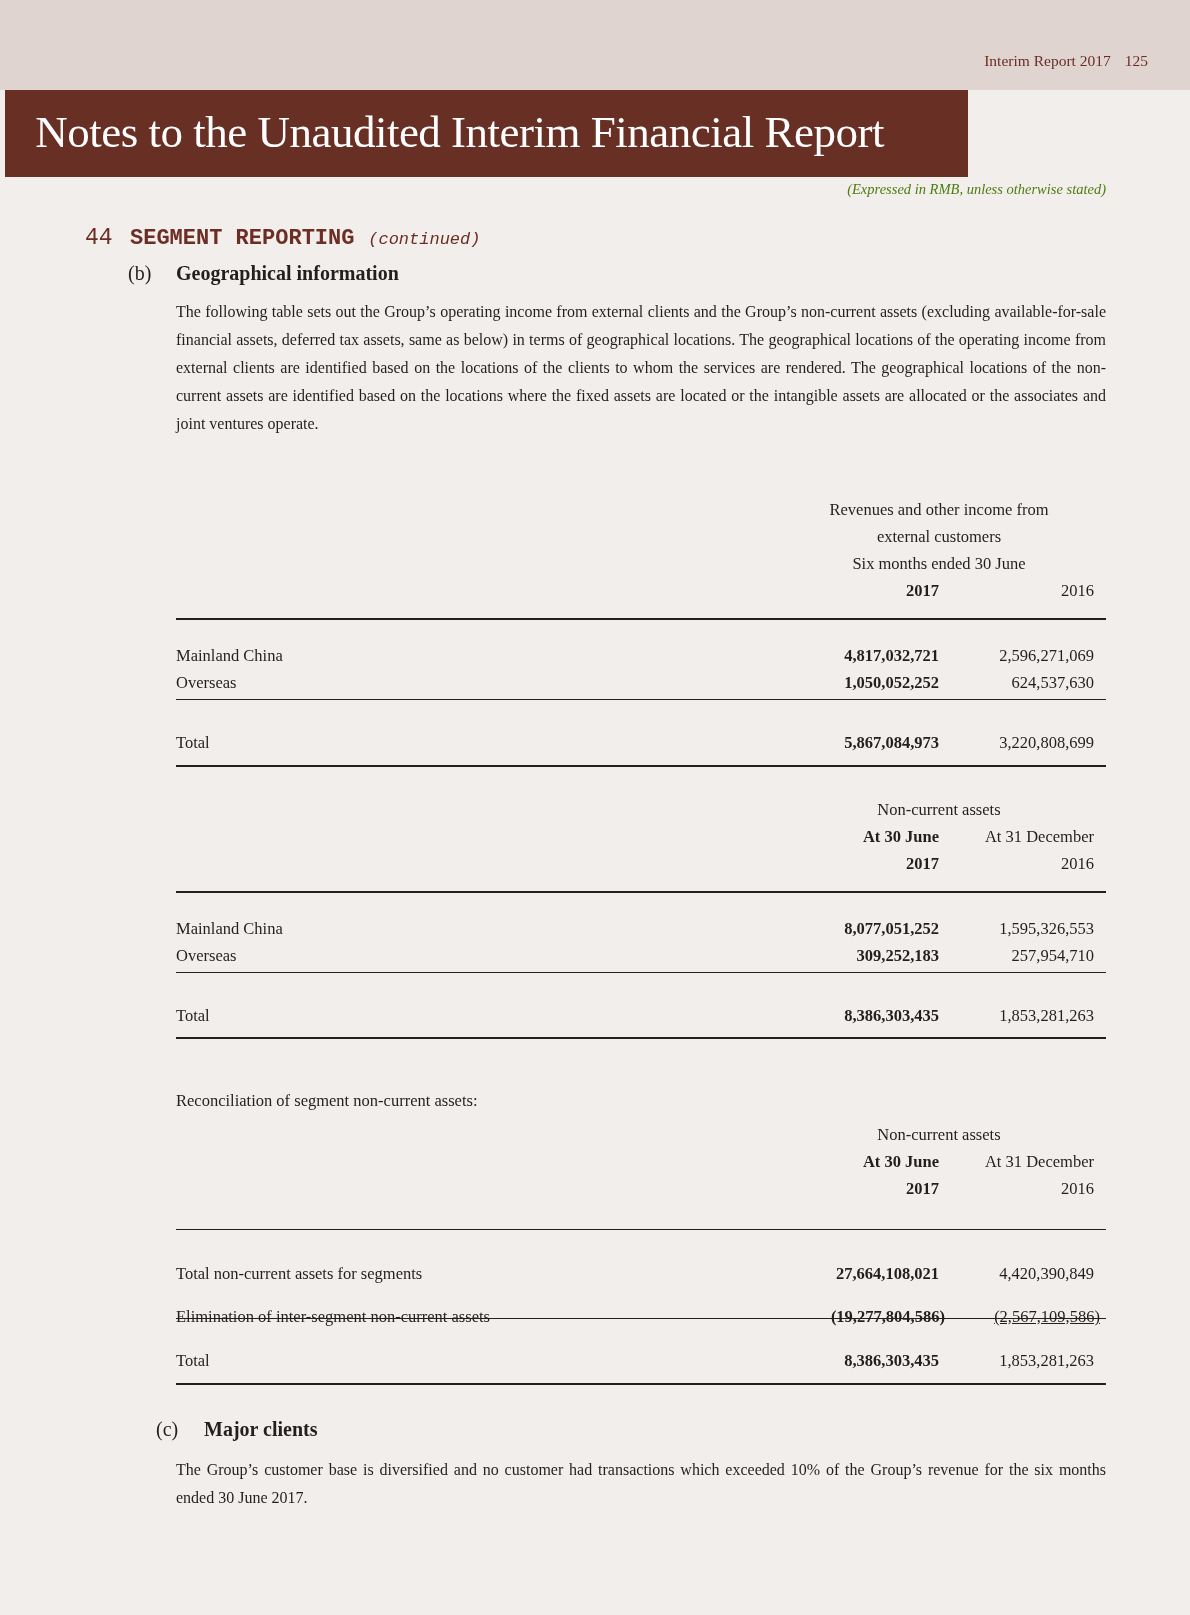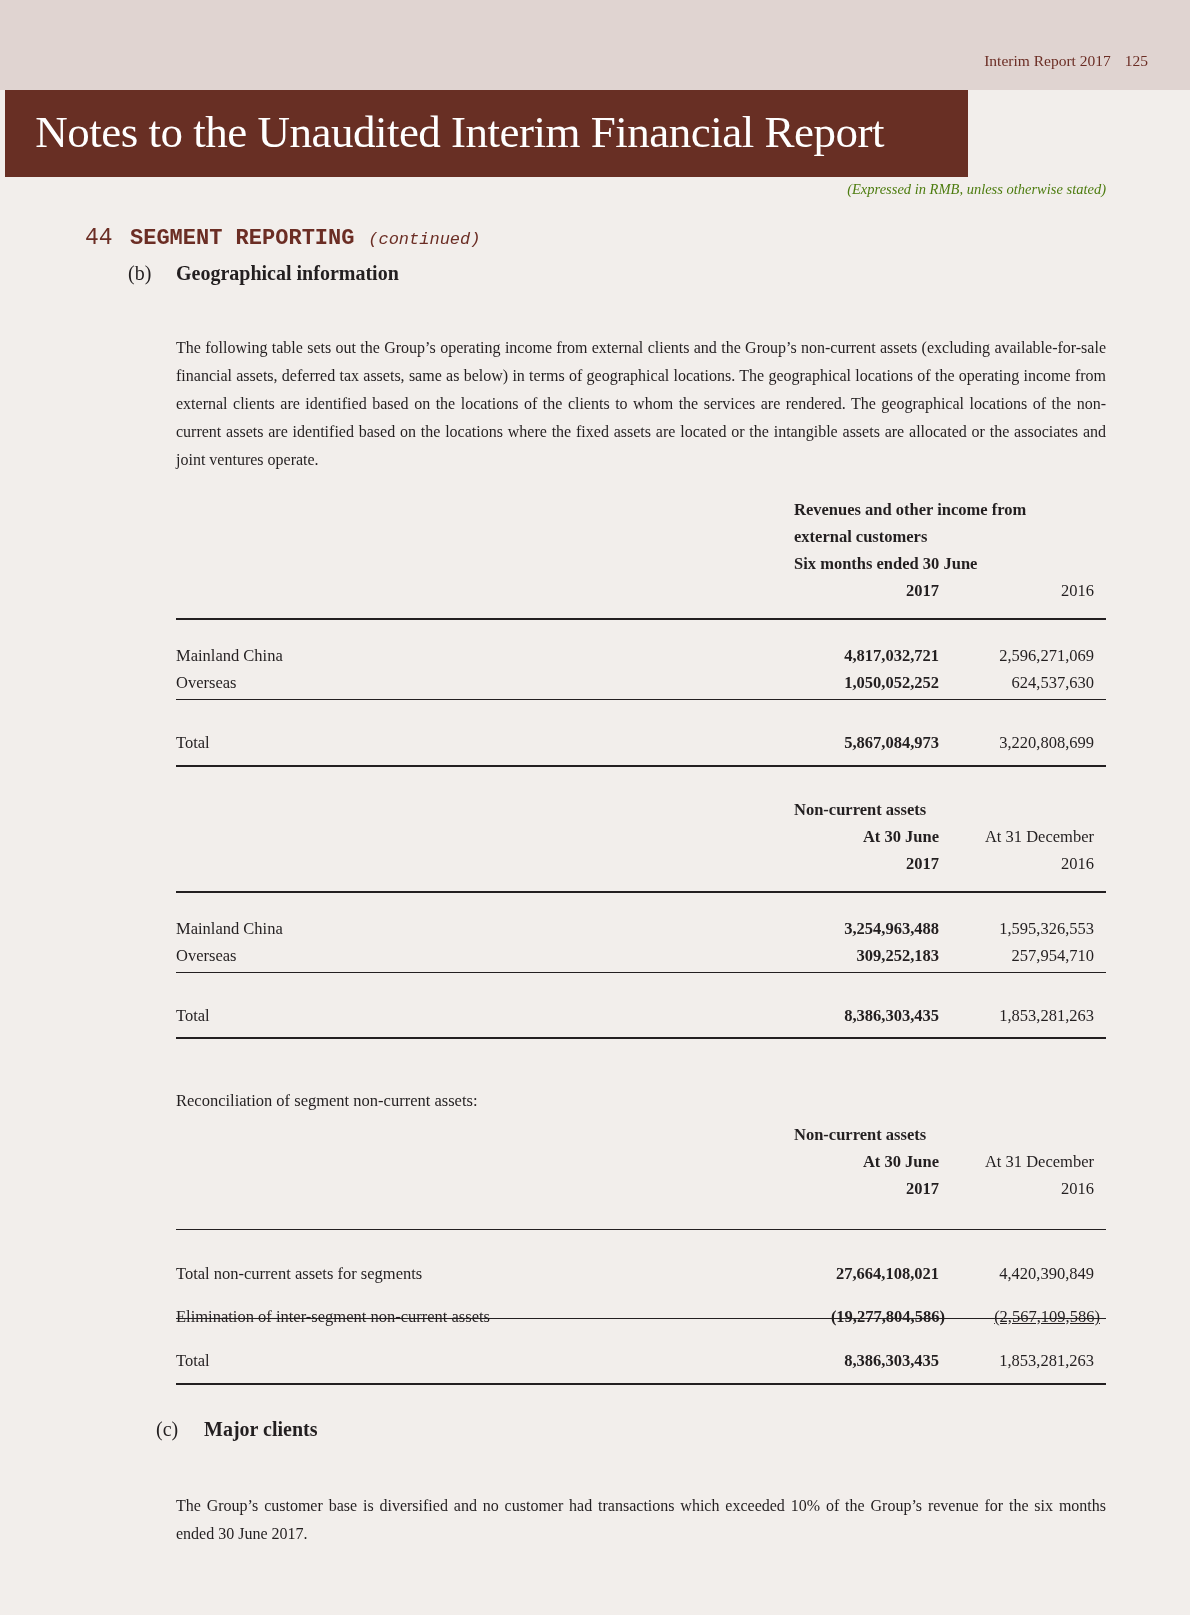--- a/index.html
+++ b/index.html
@@ -43,28 +43,27 @@
   .sub-head {
     position: absolute; left: 128px;
     font-size: 20px; color: #231f20;
   }
   .sub-head .lbl { display: inline-block; width: 48px; }
   .sub-head .ttl { font-weight: bold; }
   .para {
     position: absolute; left: 176px; width: 930px;
     font-size: 16px; line-height: 28px; text-align: justify;
     text-align-last: left;
-    margin-top: 36px;
   }
   .tbl { position: absolute; left: 176px; width: 930px; font-size: 16.5px; }
   .row { position: absolute; left: 0; width: 930px; height: 24px; }
   .row .lab { position: absolute; left: 0; top: 0; }
   .row .c1 { position: absolute; right: 167px; top: 0; text-align: right; font-weight: bold; }
   .row .c2 { position: absolute; right: 12px; top: 0; text-align: right; }
-  .hdr { position: absolute; font-weight: bold; }
+  .hdr { position: absolute; text-align: center; font-weight: normal; }
   .hdr-r { position: absolute; text-align: right; }
   .rule { position: absolute; left: 0; width: 930px; background: #231f20; }
   .thin { height: 1px; }
   .thick { height: 2px; }
   .note {
     position: absolute; left: 176px; font-size: 16.5px;
   }
 </style>
 </head>
 <body>
@@ -117,21 +116,21 @@
 <div class="tbl" style="top:800px;">
   <div class="hdr" style="left:618px; width:290px; top:0;">Non-current assets</div>
   <div class="hdr-r" style="right:167px; top:27px; font-weight:bold;">At 30 June</div>
   <div class="hdr-r" style="right:12px; top:27px;">At 31 December</div>
   <div class="hdr-r" style="right:167px; top:54px; font-weight:bold;">2017</div>
   <div class="hdr-r" style="right:12px; top:54px;">2016</div>
   <div class="rule thick" style="top:91px;"></div>
 
   <div class="row" style="top:119px;">
     <span class="lab">Mainland China</span>
-    <span class="c1">3,254,963,488</span>
+    <span class="c1">8,077,051,252</span>
     <span class="c2">1,595,326,553</span>
   </div>
   <div class="row" style="top:146px;">
     <span class="lab">Overseas</span>
     <span class="c1">309,252,183</span>
     <span class="c2">257,954,710</span>
   </div>
   <div class="rule thin" style="top:172px;"></div>
   <div class="row" style="top:206px;">
     <span class="lab">Total</span>

